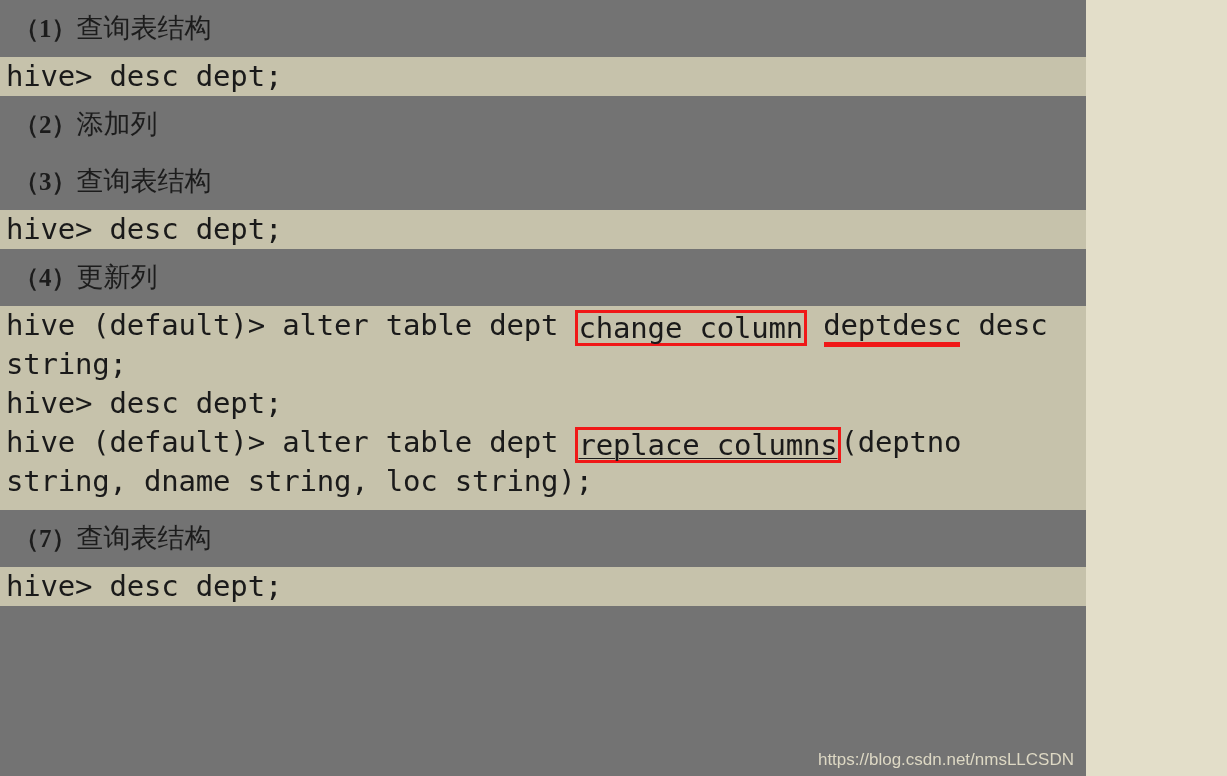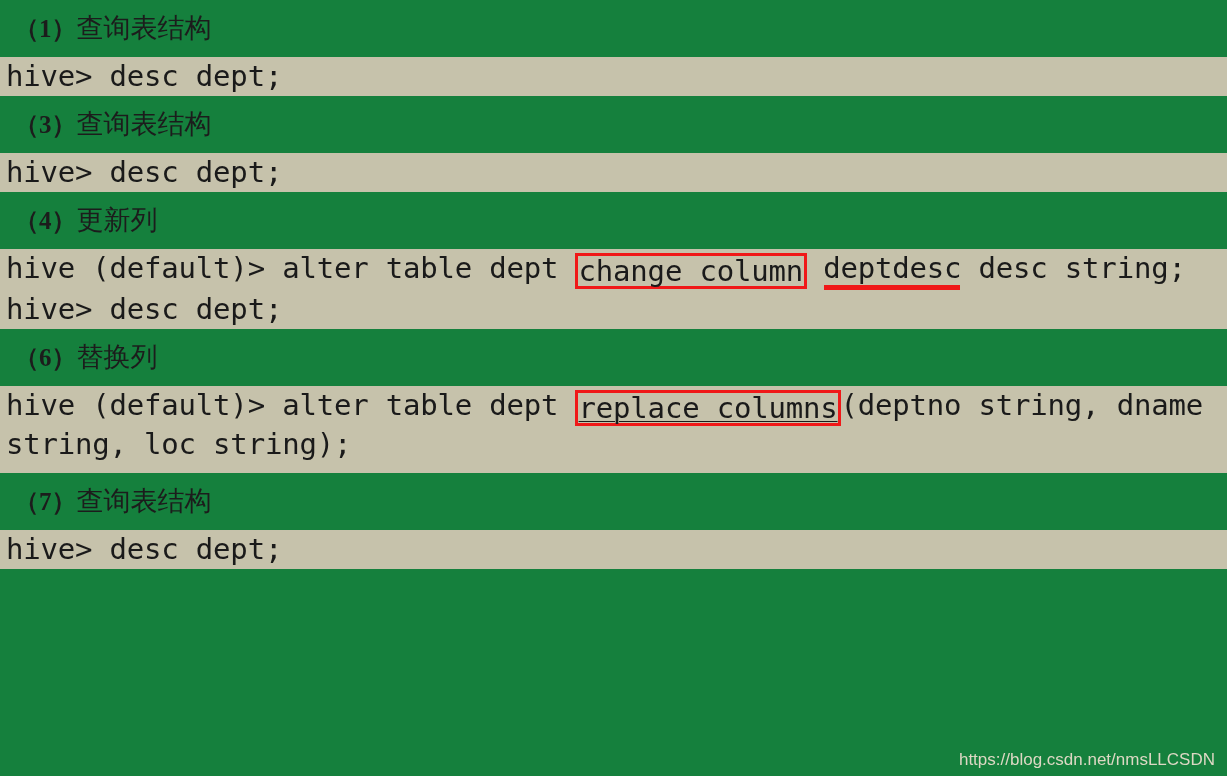--- a/index.html
+++ b/index.html
@@ -10,23 +10,23 @@
     width: 1227px;
     height: 776px;
     background: #e3dec9;
     font-family: "Liberation Serif", serif;
     overflow: hidden;
     position: relative;
   }
 
   .page {
     position: relative;
-    width: 1227px;
+    width: 1086px;
     height: 776px;
-    background: #15803d;
+    background: #737373;
   }
 
   .heading {
     font-family: "DejaVu Sans", sans-serif;
     font-size: 27px;
     line-height: 56px;
     color: #1c1c1c;
     padding-left: 14px;
     white-space: nowrap;
     letter-spacing: 0px;
@@ -95,29 +95,29 @@
   }
 </style>
 </head>
 <body>
 
 <div class="page">
 
   <div class="heading"><span class="num">（1）</span><span>查询表结构</span></div>
   <div class="code"><span>hive&gt; desc dept;</span></div>
 
+  <div class="heading"><span class="num">（2）</span><span>添加列</span></div>
 
   <div class="heading"><span class="num">（3）</span><span>查询表结构</span></div>
   <div class="code"><span>hive&gt; desc dept;</span></div>
 
   <div class="heading"><span class="num">（4）</span><span>更新列</span></div>
   <div class="code"><span>hive (default)&gt; alter table dept </span><span class="box">change column</span><span> </span><span class="u-red">deptdesc</span><span> desc string;</span></div>
 
   <div class="code"><span>hive&gt; desc dept;</span></div>
 
-  <div class="heading"><span class="num">（6）</span><span>替换列</span></div>
   <div class="code two-line"><span>hive (default)&gt; alter table dept </span><span class="box u-dark">replace columns</span><span>(deptno string, dname string, loc string);</span></div>
 
   <div class="heading"><span class="num">（7）</span><span>查询表结构</span></div>
   <div class="code"><span>hive&gt; desc dept;</span></div>
 
   <div class="watermark">https://blog.csdn.net/nmsLLCSDN</div>
 </div>
 
 </body></html>

